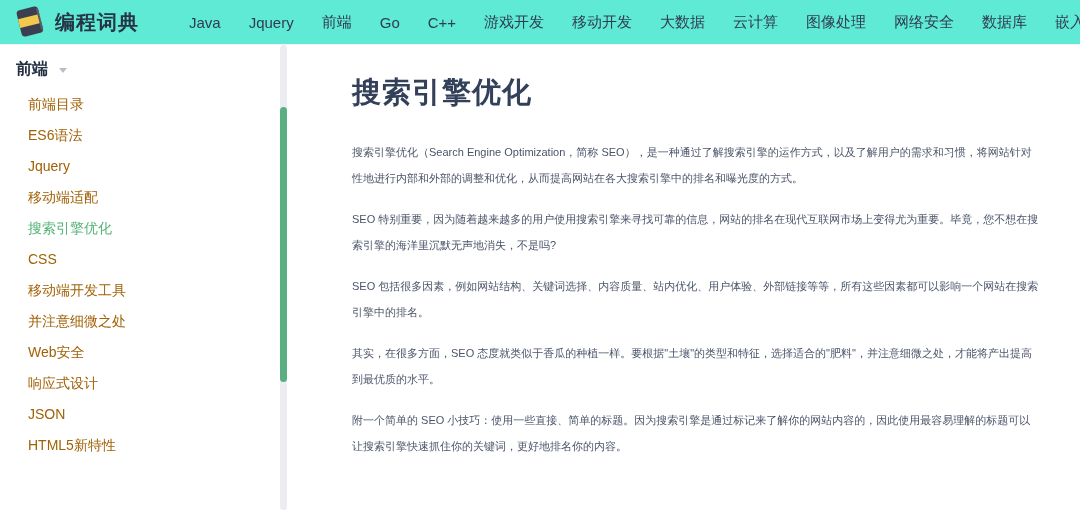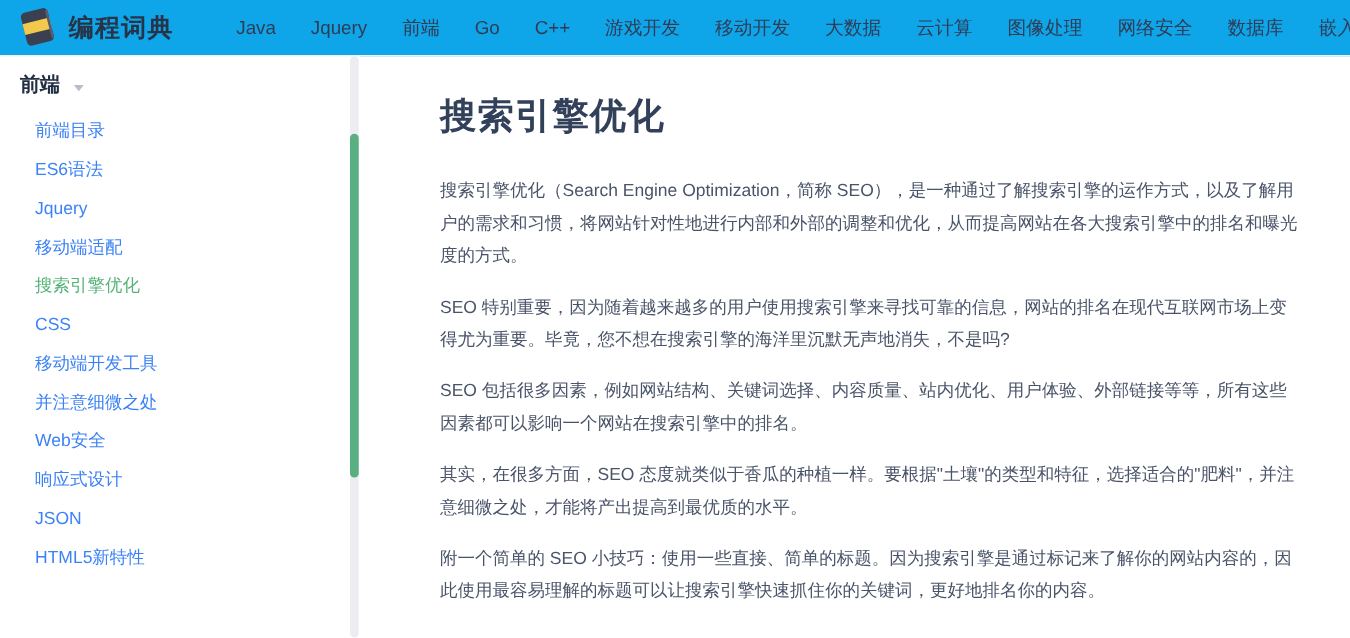--- a/index.html
+++ b/index.html
@@ -8,21 +8,21 @@
     background: #ffffff;
     font-family: "Liberation Sans", "DejaVu Sans", sans-serif;
   }
 
   
   .navbar {
     height: 45px;
     display: flex;
     padding: 0 16px 0 14px;
     border-bottom: 1px solid #eef0f3;
-    background: #0ea5e9;
+    background: #5eead4;
   }
   .brand {
     display: flex;
     align-items: center;
     gap: 9px;
     margin-right: 22px;
     cursor: pointer;
     flex-shrink: 0;
   }
   .brand-title {
@@ -77,21 +77,21 @@
     width: 0; height: 0;
     border-left: 4px solid transparent;
     border-right: 4px solid transparent;
     border-top: 5px solid #b8bec9;
     margin-top: 2px;
   }
   .sidebar-item {
     padding: 7px 16px 7px 28px;
     font-size: 14px;
     line-height: 17px;
-    color: #3b82f6;
+    color: #a16207;
     cursor: pointer;
     white-space: nowrap;
   }
   .sidebar-item.active { color: #54b377; }
 
   .sidebar-scrollbar {
     position: absolute;
     top: 0;
     right: 1px;
     width: 7px;
@@ -117,21 +117,21 @@
   }
   .page-title {
     font-size: 29px;
     font-weight: bold;
     color: #32405a;
     letter-spacing: 1px;
     margin-bottom: 26px;
   }
   .content-paragraph {
     max-width: 692px;
-    font-size: 14px;
+    font-size: 11px;
     line-height: 26px;
     color: #4a5469;
     margin-bottom: 15px;
   }
 </style>
 </head>
 <body>
 
 <div class="navbar">
   <div class="brand">

